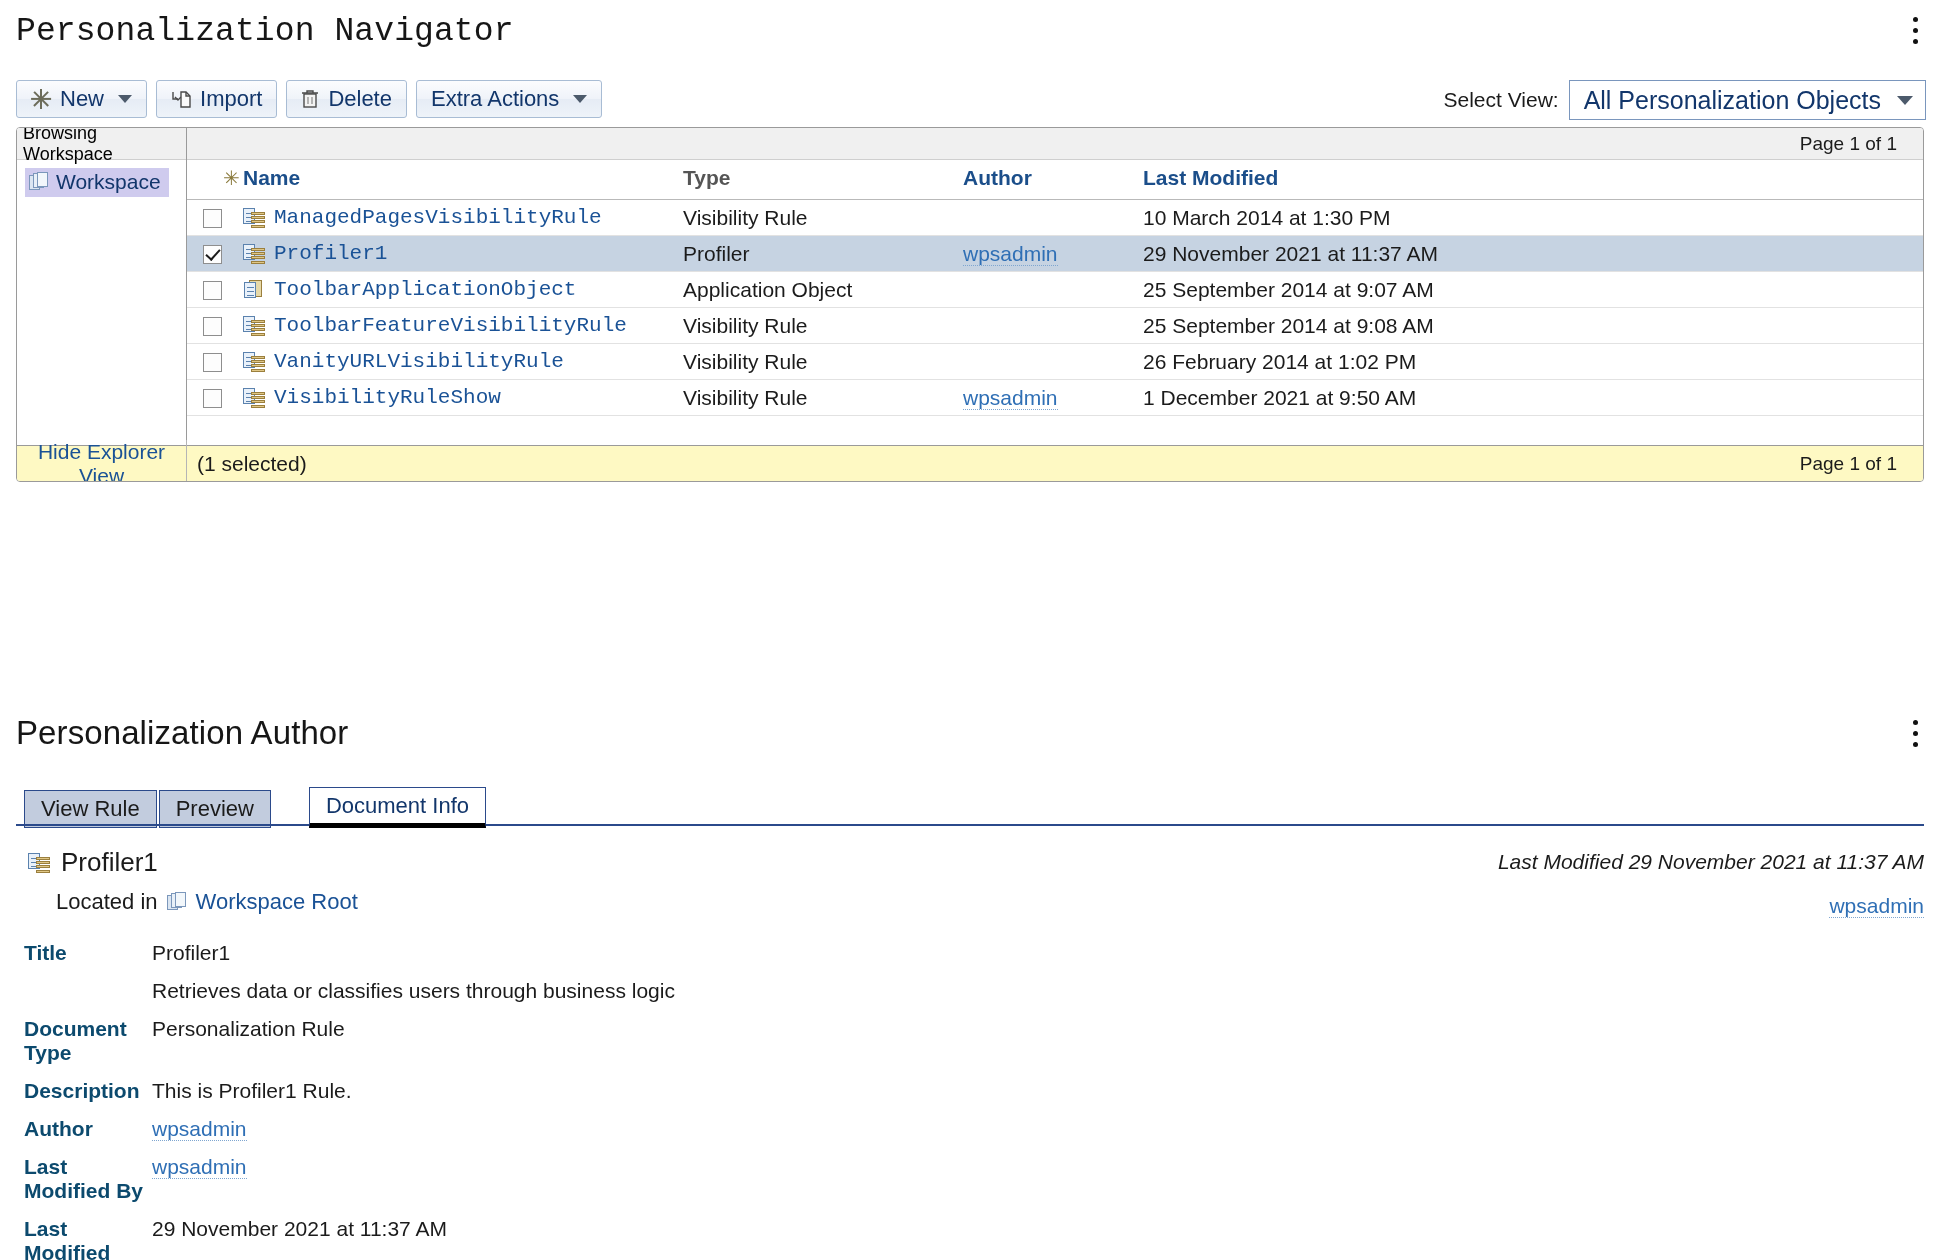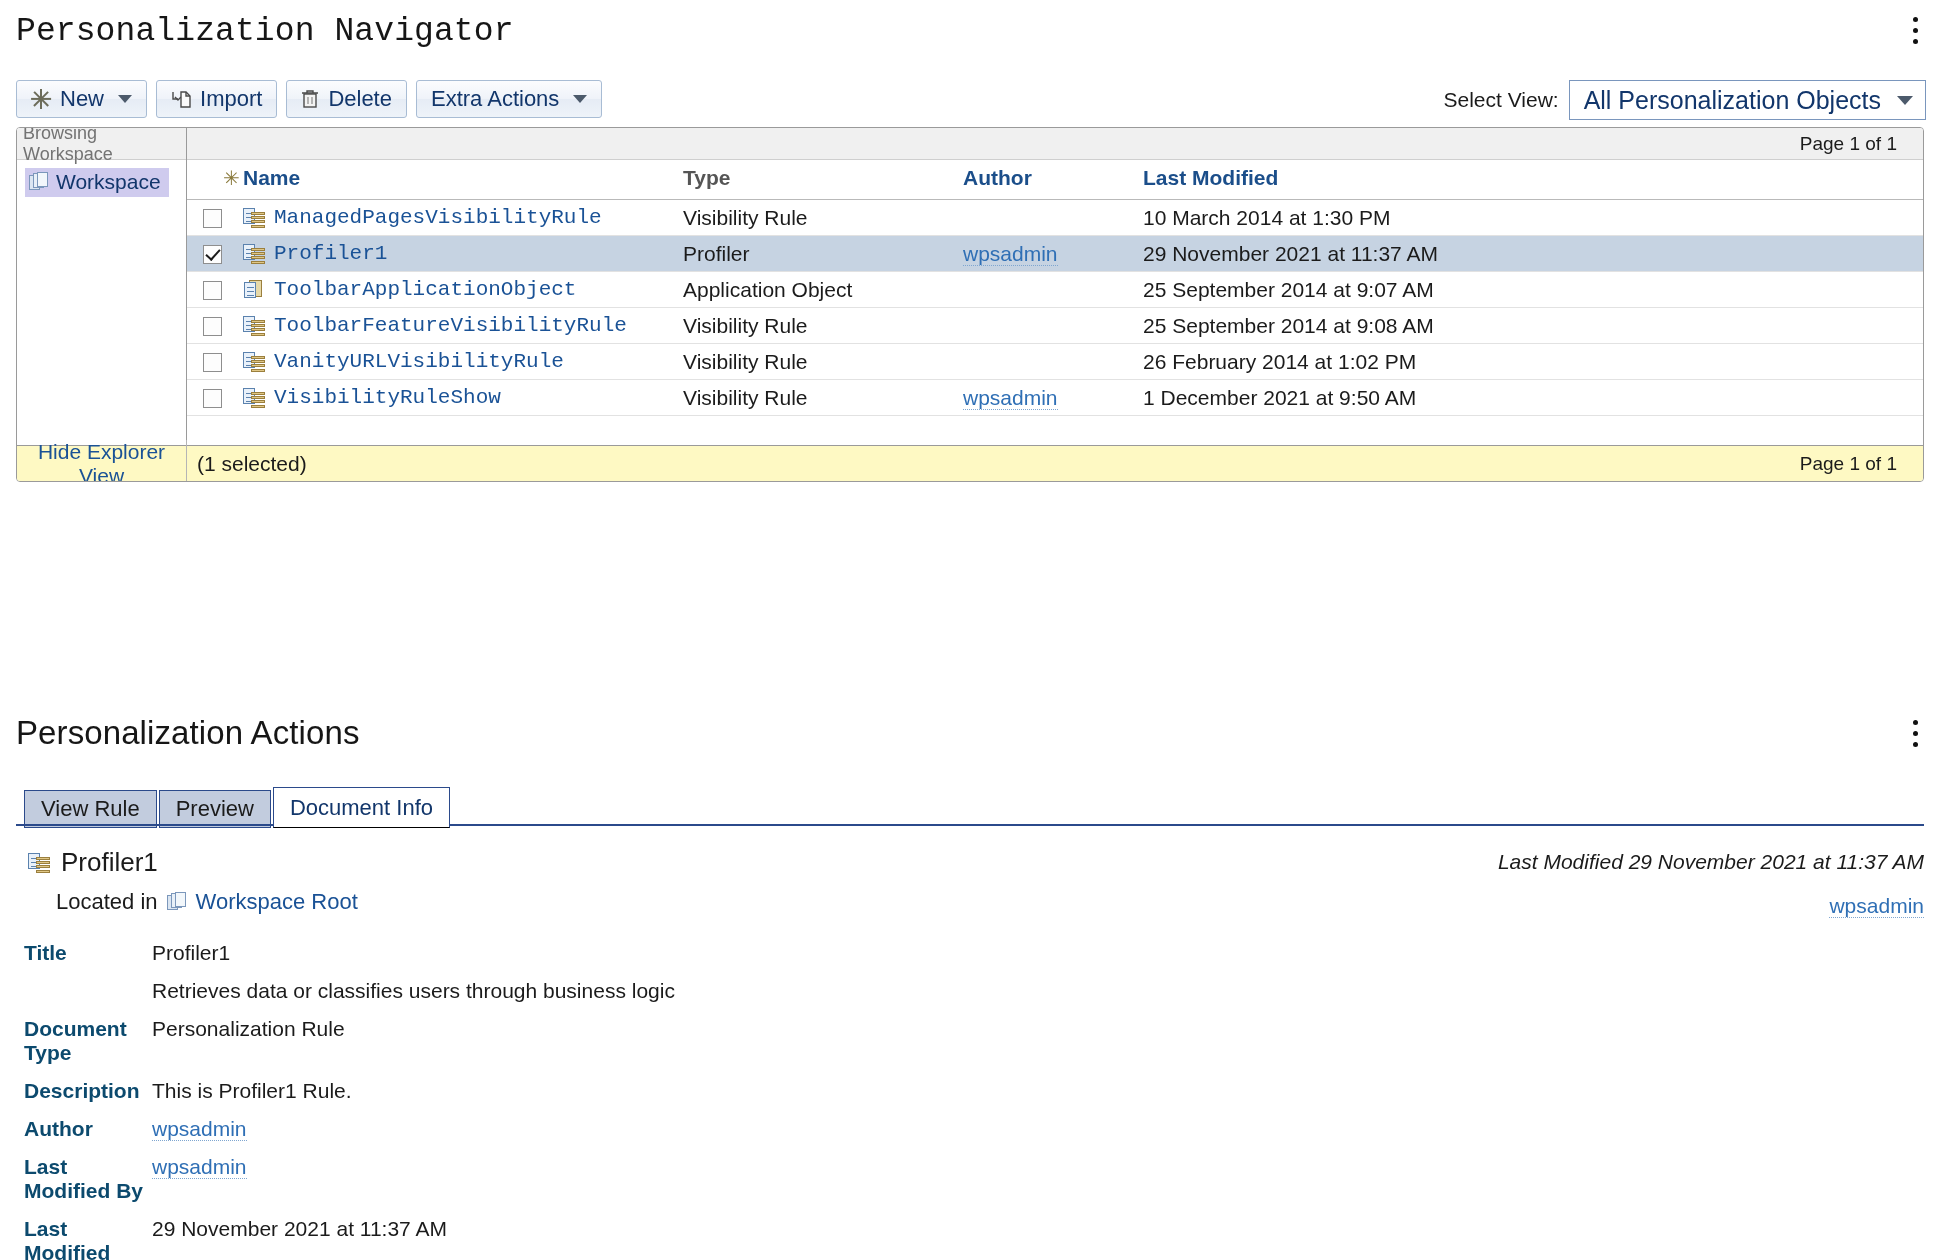--- a/index.html
+++ b/index.html
@@ -108,21 +108,21 @@
     width: 170px;
     border-right: 1px solid #9a9a9a;
     display: flex; flex-direction: column;
     background: #ffffff;
   }
   #explorer-head {
     height: 32px; background: #f0f0f0;
     border-bottom: 1px solid #cfcfcf;
     display: flex; align-items: center;
     padding-left: 6px;
-    font-size: 18px; color: #737373;
+    font-size: 18px; color: #000000;
   }
   #explorer-tree { padding-top: 8px; }
   .tree-item {
     display: inline-flex; align-items: center; gap: 7px;
     margin-left: 8px;
     padding: 2px 8px 3px 4px;
     background: #cfcbee;
     color: #12366b;
     font-size: 21px;
     cursor: pointer;
@@ -266,23 +266,23 @@
     border: 1px solid #2b4a8b;
     cursor: pointer;
   }
   .tab.inactive {
     background: #c2ccde; color: #1b1b1b;
     border-bottom-color: #2b4a8b;
     margin-right: 2px;
   }
   .tab.active {
     background: #ffffff; color: #12366b;
-    border-bottom: 1px solid #000000;
+    border-bottom: 5px solid #000000;
     height: 41px;
-    position: relative; z-index: 2;
+    position: relative; z-index: 2; margin-left: 36px;
   }
   #tabline {
     position: absolute; left: 16px; top: 110px;
     width: 1908px; height: 2px; background: #2b4a8b;
   }
 
   #doc-head { position: absolute; left: 28px; top: 133px; }
   #doc-head .docname {
     display: flex; align-items: center; gap: 11px;
     font-size: 26px; color: #1b1b1b;
@@ -524,21 +524,21 @@
       <div id="nav-footer">
         <div id="hide-explorer">Hide Explorer View</div>
         <div id="sel-count">(1 selected)</div>
         <div id="footer-page">Page 1 of 1</div>
       </div>
     </div>
   </div>
 
   <div id="editor">
 
-    <div id="ed-title" class="section-title">Personalization Actions</div>
+    <div id="ed-title" class="section-title">Personalization Author</div>
 
     <div class="kebab" style="right:12px; top:-3px;">
       <i></i>
         <i></i>
         <i></i>
     </div>
 
     <div id="tabs">
         <div class="tab inactive">View Rule</div>
         <div class="tab inactive">Preview</div>

